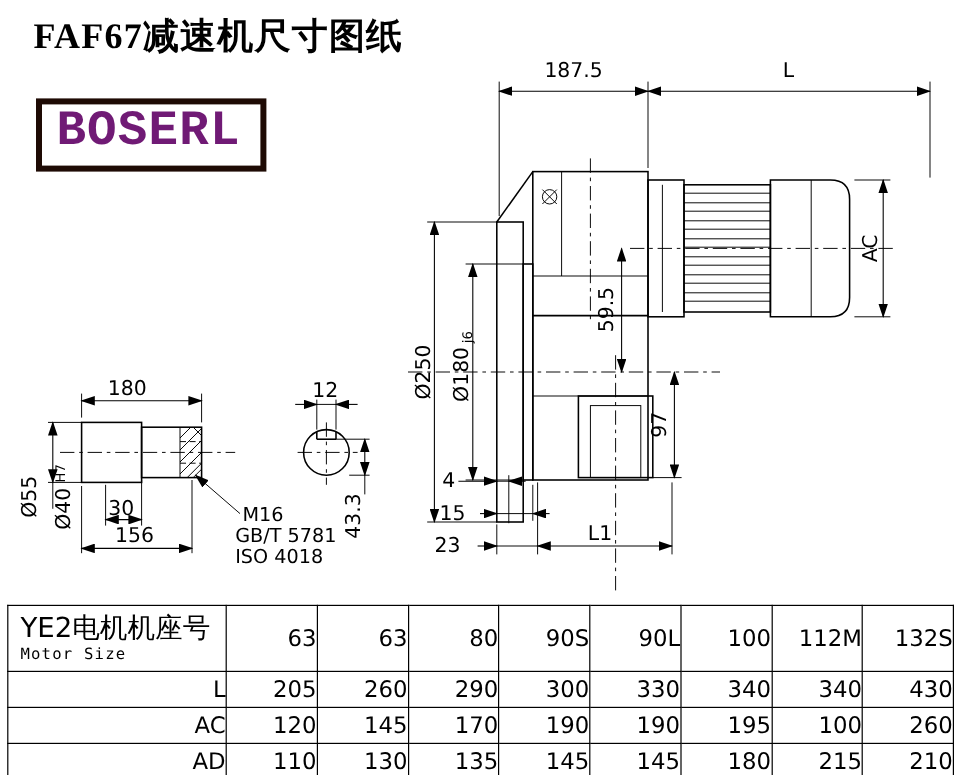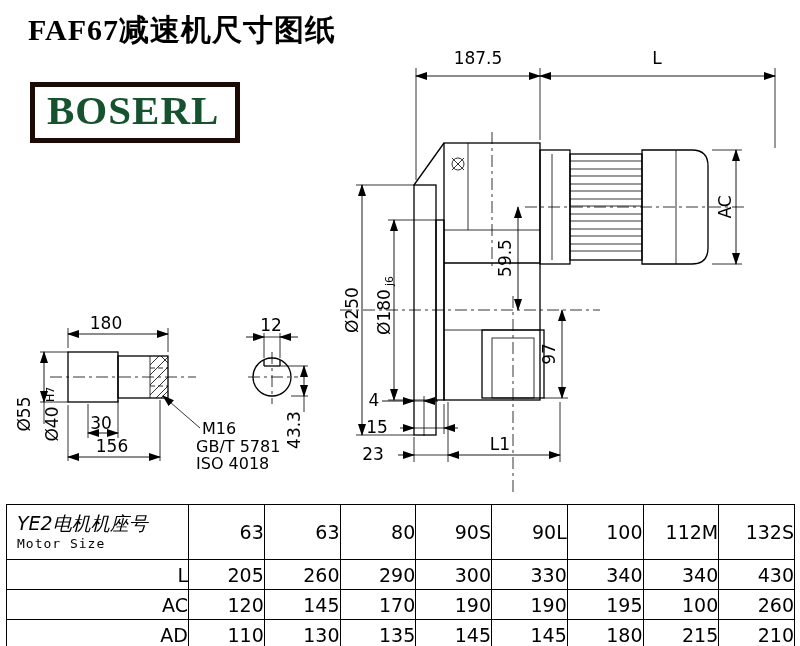--- a/index.html
+++ b/index.html
@@ -1,36 +1,36 @@
 <!DOCTYPE html>
 <html><head>
 <meta charset="utf-8">
 <style>
   html,body{margin:0;padding:0;background:#fff;}
   body{width:800px;height:646px;position:relative;font-family:"Liberation Sans",sans-serif;color:#000;overflow:hidden;}
 
   .page-title{position:absolute;left:28px;top:10px;margin:0;font-size:30px;font-weight:700;letter-spacing:1px;font-family:Liberation Serif, serif;}
 
   .logo-box{position:absolute;left:30px;top:82px;border:5px solid #1e0a04;background:#fff;padding:2px 16px 6px 12px;}
-  .logo-text{font-family:Liberation Serif, serif;font-size:41px;font-weight:700;color:#14532d;letter-spacing:1px;line-height:1.05;}
+  .logo-text{font-family:Liberation Mono, monospace;font-size:41px;font-weight:700;color:#701a75;letter-spacing:1px;line-height:1.05;}
 
   svg.drawing{position:absolute;left:0;top:0;}
   svg .s{stroke:#000;stroke-width:1.3;fill:none;}
   svg .t{stroke:#000;stroke-width:0.8;fill:none;}
   svg .dl{stroke:#000;stroke-width:0.9;fill:none;}
   svg .cl{stroke:#000;stroke-width:0.8;fill:none;stroke-dasharray:12 4 3 4;}
   svg .dash{stroke:#000;stroke-width:0.8;fill:none;stroke-dasharray:5 3;}
   svg text{font-family:"DejaVu Sans",sans-serif;font-size:17px;fill:#000;stroke:none;}
   svg text.mid{font-size:16px;}
   svg text.small{font-size:11px;}
 
   table.dim-table{position:absolute;left:6px;top:504px;width:789px;border-collapse:collapse;table-layout:fixed;}
   table.dim-table td{border:1px solid #000;text-align:right;font-size:19px;font-family:"DejaVu Sans",sans-serif;padding:1px 0;height:27px;}
   table.dim-table td.hdr{height:52px;text-align:left;padding-left:10px;}
-  table.dim-table .cn{font-size:19px;line-height:1.25;font-style:italic;}
+  table.dim-table .cn{font-size:23px;line-height:1.25;}
   table.dim-table .en{font-size:13px;line-height:1.25;font-family:"DejaVu Sans Mono",monospace;letter-spacing:1px;}
 </style>
 </head>
 <body>
 
 <h1 class="page-title">FAF67减速机尺寸图纸</h1>
 
 <div class="logo-box">
   <div class="logo-text">BOSERL</div>
 </div>

